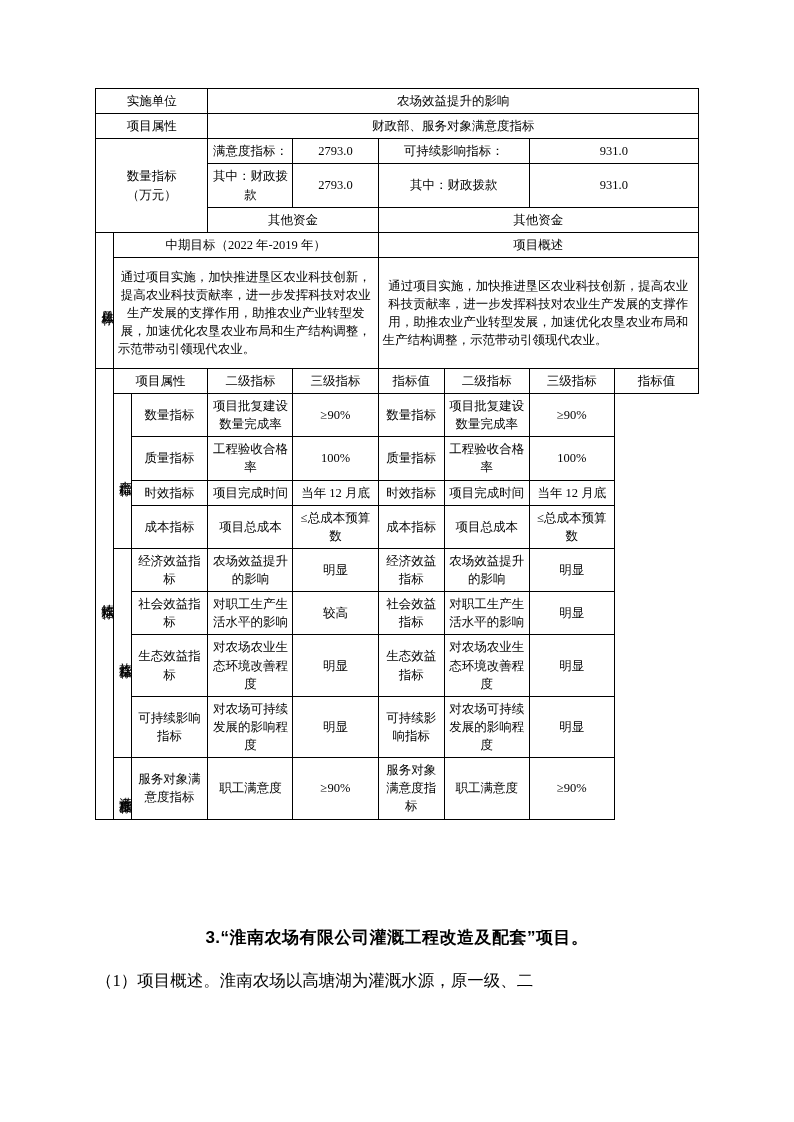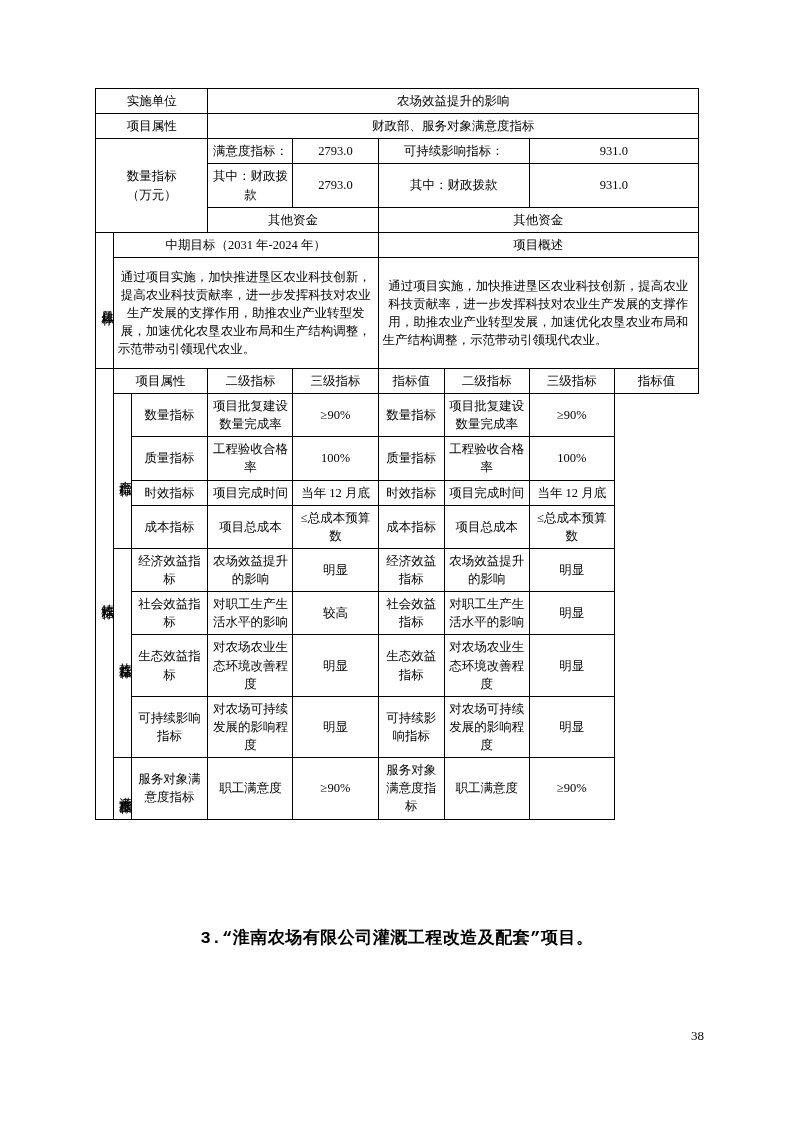--- a/index.html
+++ b/index.html
@@ -73,21 +73,21 @@
     padding-right: 6px;
   }
   .sec-title {
     position: absolute;
     left: 0;
     top: 926px;
     width: 794px;
     text-align: center;
     font-size: 17px;
     font-weight: bold;
-    font-family: Liberation Mono, monospace;
+    font-family: Liberation Sans, sans-serif;
     letter-spacing: 0.5px;
   }
   .para {
     position: absolute;
     left: 96px;
     top: 968px;
     width: 606px;
     font-size: 16.5px;
     line-height: 1.6;
     text-indent: 0;
@@ -151,21 +151,21 @@
 
       <tr>
         <td colspan="2">其他资金</td>
         <td colspan="4">其他资金</td>
       </tr>
 
       <tr>
         <td class="vert" rowspan="2">
           <span class="vtext">总体目标</span>
         </td>
-        <td colspan="4">中期目标（2031 年-2024 年）</td>
+        <td colspan="4">中期目标（2022 年-2019 年）</td>
         <td colspan="4">项目概述</td>
       </tr>
 
       <tr>
         <td class="justify" colspan="4" style="height:104px">通过项目实施，加快推进垦区农业科技创新，提高农业科技贡献率，进一步发挥科技对农业生产发展的支撑作用，助推农业产业转型发展，加速优化农垦农业布局和生产结构调整，示范带动引领现代农业。</td>
         <td class="justify" colspan="4">通过项目实施，加快推进垦区农业科技创新，提高农业科技贡献率，进一步发挥科技对农业生产发展的支撑作用，助推农业产业转型发展，加速优化农垦农业布局和生产结构调整，示范带动引领现代农业。</td>
       </tr>
 
       <tr>
         <td class="vert" rowspan="10">
@@ -262,16 +262,16 @@
         <td>服务对象满意度指标</td>
         <td class="left">职工满意度</td>
         <td>≥90%</td>
       </tr>
     </tbody>
       </table>
   </div>
 
   <div class="sec-title">3.“淮南农场有限公司灌溉工程改造及配套”项目。</div>
 
-
-  <div class="page-num">38</div>
+  <div class="para">（1）项目概述。淮南农场以高塘湖为灌溉水源，原一级、二</div>
+
 
 </div>
 
 </body></html>

